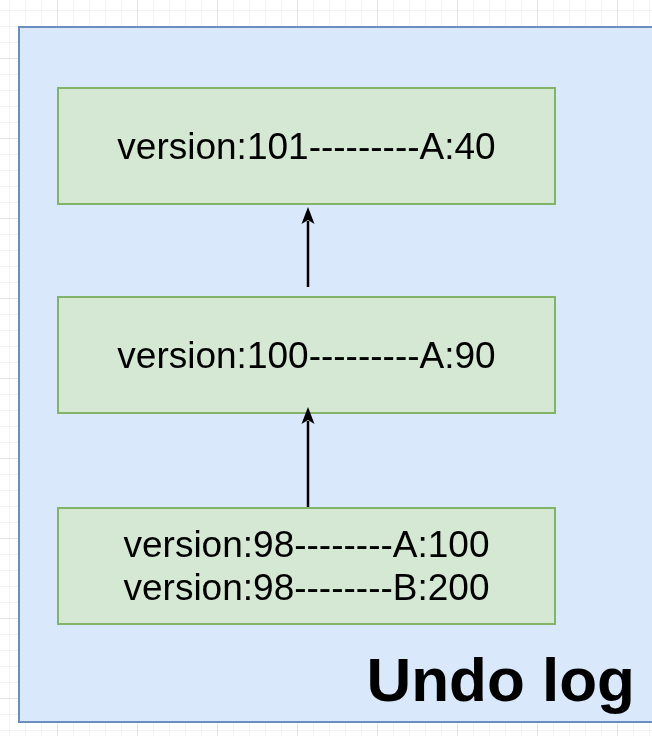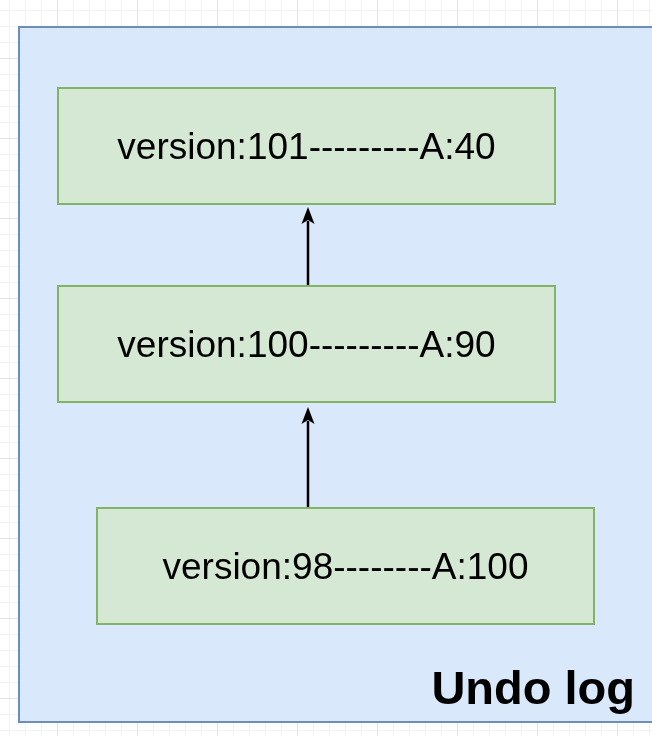--- a/index.html
+++ b/index.html
@@ -38,32 +38,32 @@
     justify-content: center;
     align-items: center;
   }
   .record-line {
     color: var(--text, #000000);
     font-size: 37px;
     line-height: 43px;
     white-space: nowrap;
   }
   #box-0 { top: 59px; }
-  #box-1 { top: 257px; }
-  #box-2 { top: 479px; margin-left: 39px; }
+  #box-1 { top: 268px; }
+  #box-2 { top: 479px; }
   .arrow { position: absolute; left: 278px; display: block; }
   #arrow-0 { top: 179px; }
   #arrow-1 { top: 379px; }
   .arrow line { stroke: var(--arrow, #000000); stroke-width: 2.5; }
   .arrow polygon { fill: var(--arrow, #000000); }
   .title {
     position: absolute;
     right: 30px; bottom: 6px;
     color: var(--text, #000000);
-    font-size: 47px;
+    font-size: 62px;
     font-weight: bold;
     white-space: nowrap;
   }
 </style>
 </head>
 <body>
 
 <div class="canvas">
   <div class="container">
 
@@ -80,18 +80,19 @@
       <div class="record-line">version:100---------A:90</div>
     </div>
 
     <svg class="arrow" id="arrow-1" width="20" height="100" viewBox="0 0 20 100">
       <line x1="10" y1="100" x2="10" y2="14"></line>
       <polygon points="10,0 16.5,17 10,13 3.5,17"></polygon>
     </svg>
 
     <div class="record-box" id="box-2">
       <div class="record-line">version:98--------A:100</div>
+      <div class="record-line">version:98--------B:200</div>
     </div>
 
     <div class="title">Undo log</div>
 
   </div>
 </div>
 
 </body></html>

